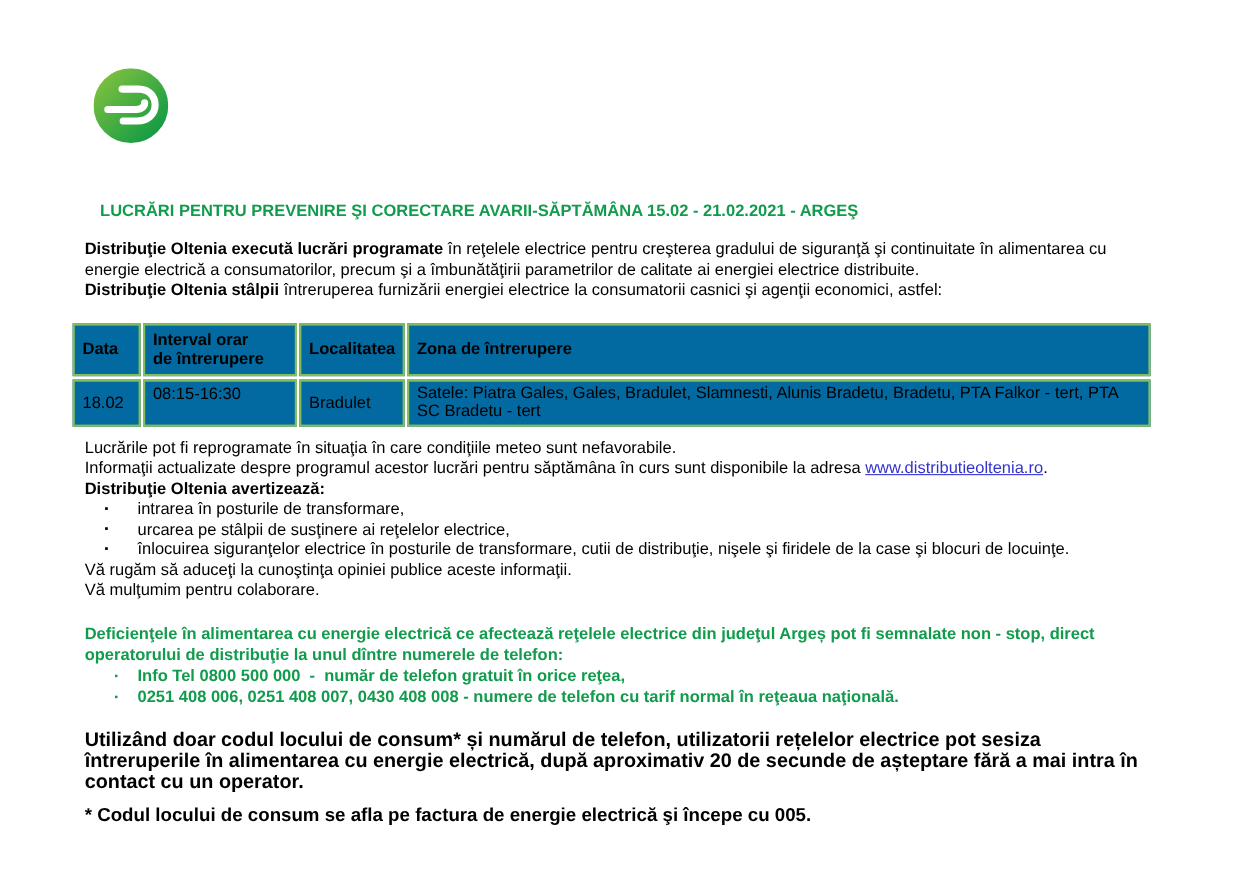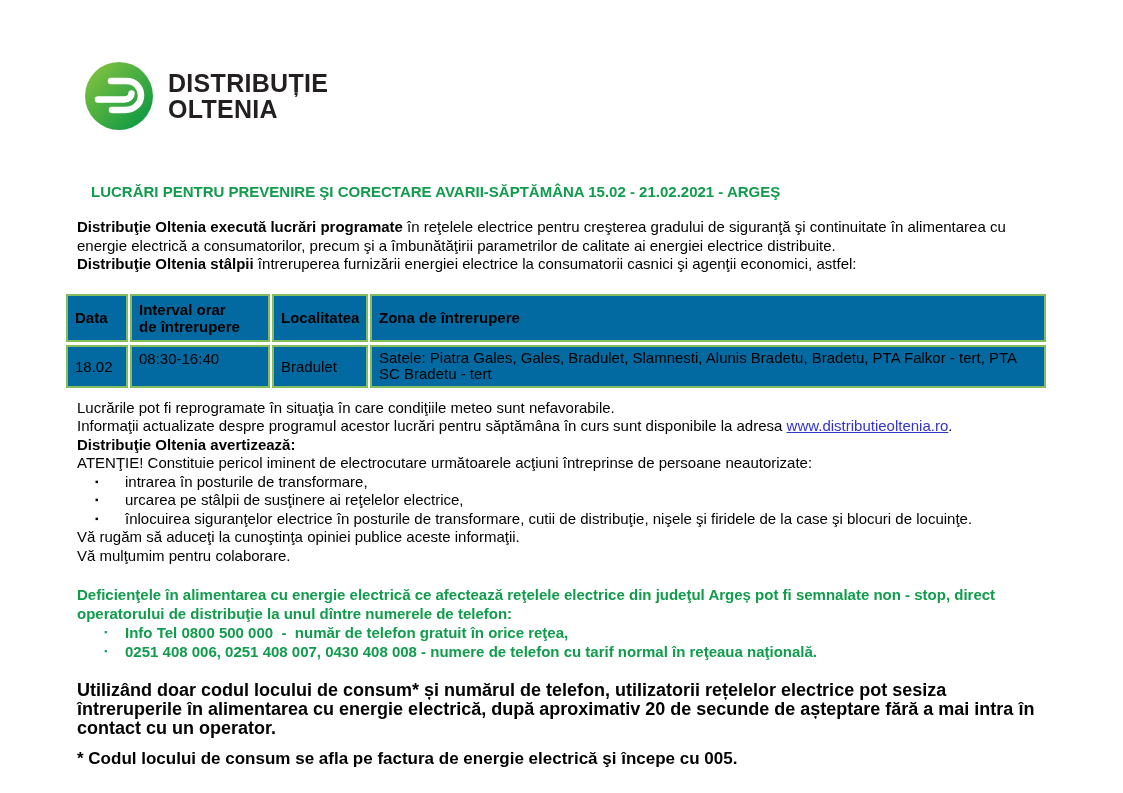--- a/index.html
+++ b/index.html
@@ -67,24 +67,20 @@
           <stop offset="0%" stop-color="#8dc63f"></stop>
           <stop offset="100%" stop-color="#009444"></stop>
         </linearGradient>
       </defs>
       <circle cx="34" cy="34" r="34" fill="url(#logoGrad)"></circle>
       <g stroke="#ffffff" stroke-width="6.5" fill="none" stroke-linecap="round" stroke-linejoin="round">
         <path d="M26 19 H41 C51 19 56 26 56 33.5 C56 42 49 48 40 48 H27"></path>
         <path d="M13 37.5 H39 C44 37.5 46.5 34.5 46.5 31.5"></path>
       </g>
     </svg>
-    <div class="logo-text">
-      <div>DISTRIBUȚIE</div>
-      <div>OLTENIA</div>
-    </div>
   </header>
 
   <main class="content">
 
     <h1 class="title">LUCRĂRI PENTRU PREVENIRE ŞI CORECTARE AVARII-SĂPTĂMÂNA 15.02 - 21.02.2021 - ARGEŞ</h1>
 
     <div class="intro">
       <p><strong>Distribuţie Oltenia execută lucrări programate</strong><span> în reţelele electrice pentru creşterea gradului de siguranţă şi continuitate în alimentarea cu energie electrică a consumatorilor, precum şi a îmbunătăţirii parametrilor de calitate ai energiei electrice distribuite.</span></p>
       <p><strong>Distribuţie Oltenia stâlpii</strong><span> întreruperea furnizării energiei electrice la consumatorii casnici şi agenţii economici, astfel:</span></p>
     </div>
@@ -101,32 +97,31 @@
           <th>Data</th>
           <th class="th-interval">Interval orar
 de întrerupere</th>
           <th>Localitatea</th>
           <th>Zona de întrerupere</th>
         </tr>
       </thead>
       <tbody>
         <tr>
           <td class="cell-data">18.02</td>
-          <td class="cell-interval">08:30-16:40</td>
+          <td class="cell-interval">08:15-16:30</td>
           <td class="cell-loc">Bradulet</td>
           <td class="cell-zona">Satele: Piatra Gales, Gales, Bradulet, Slamnesti, Alunis Bradetu, Bradetu, PTA Falkor - tert, PTA SC Bradetu - tert</td>
         </tr>
       </tbody>
     </table>
 
     <div class="info">
       <p>Lucrările pot fi reprogramate în situaţia în care condiţiile meteo sunt nefavorabile.</p>
       <p><span>Informaţii actualizate despre programul acestor lucrări pentru săptămâna în curs sunt disponibile la adresa </span><a class="site-link">www.distributieoltenia.ro</a><span>.</span></p>
       <p><strong>Distribuţie Oltenia avertizează:</strong></p>
-      <p>ATENŢIE! Constituie pericol iminent de electrocutare următoarele acţiuni întreprinse de persoane neautorizate:</p>
 
       <div class="bullet">
         <span class="marker">▪</span>
         <span>intrarea în posturile de transformare,</span>
       </div>
       <div class="bullet">
         <span class="marker">▪</span>
         <span>urcarea pe stâlpii de susţinere ai reţelelor electrice,</span>
       </div>
       <div class="bullet">

